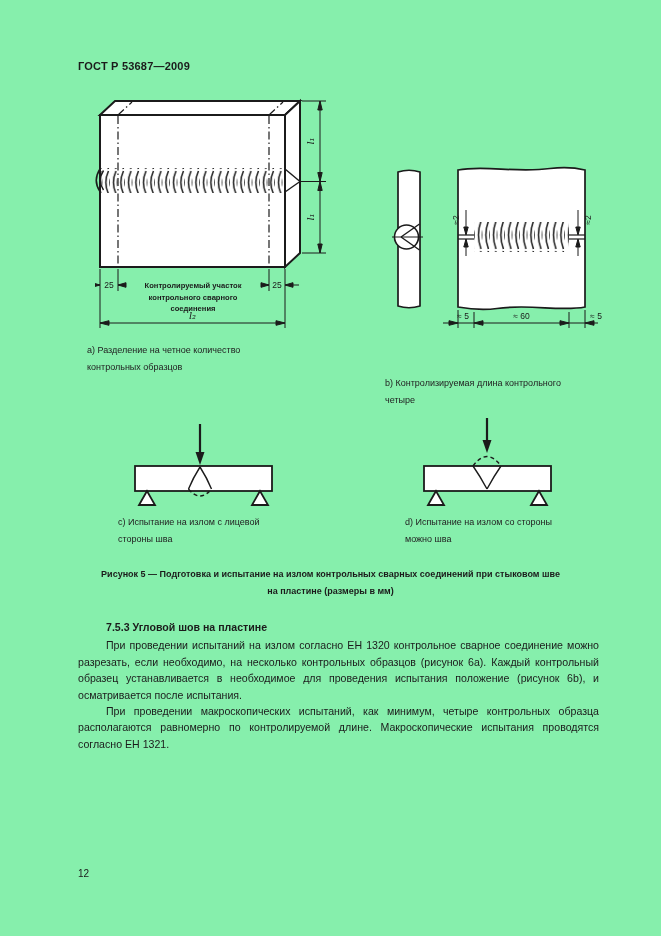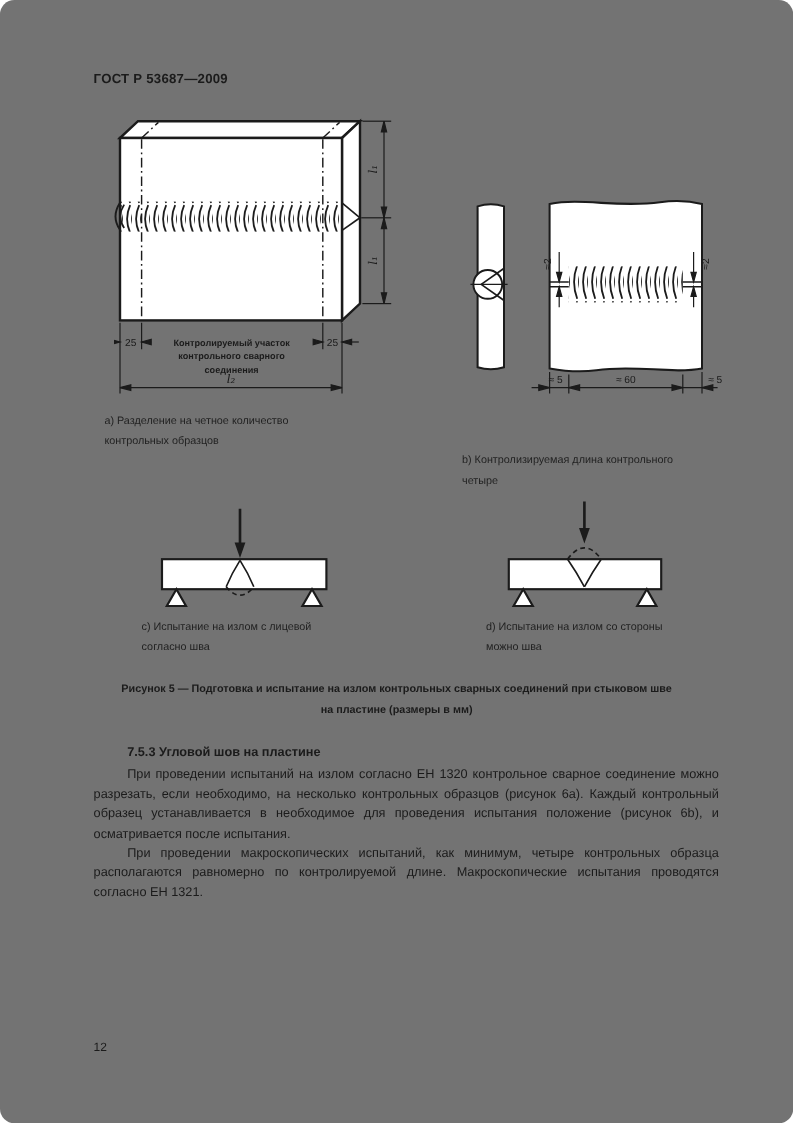--- a/index.html
+++ b/index.html
@@ -1,18 +1,18 @@
 <!DOCTYPE html>
 <html><head>
 <meta charset="utf-8">
 <style>
   html,body{margin:0;padding:0;background:#ffffff;}
   .page{
-    position:relative;width:661px;height:936px;background:#737373;
-    font-family:"Liberation Sans", sans-serif;color:#1b1b1b;overflow:hidden;border-radius:12px;
+    position:relative;width:661px;height:936px;background:#86efac;
+    font-family:"Liberation Sans", sans-serif;color:#1b1b1b;overflow:hidden;
   }
   .abs{position:absolute;}
   .hdr{font-weight:bold;font-size:11px;letter-spacing:.2px;}
   .figcap{text-align:left;font-size:9px;line-height:16.5px;color:#222;}
   .maincap{text-align:center;font-size:9px;font-weight:bold;line-height:17px;color:#1b1b1b;}
   .txt{width:521px;font-size:10.6px;line-height:16.4px;text-align:justify;}
   .txt h4{margin:0 0 2px 0;font-size:10.6px;padding-left:28px;}
   .txt p{margin:0;text-indent:28px;}
   .pgnum{font-size:10px;}
   svg{display:block;}
@@ -180,21 +180,21 @@
       <path d="M68.5,73 Q80,87 91.5,73" stroke-dasharray="4 3"></path>
     </g>
     <g fill="#ffffff" stroke="#1b1b1b" stroke-width="1.8">
       <polygon points="27,75 19,89 35,89"></polygon>
       <polygon points="140,75 132,89 148,89"></polygon>
     </g>
   </svg>
 
   <div class="abs figcap" style="left:118px;top:514px;width:170px;">
     <span>c)  Испытание на излом с лицевой</span><br>
-    <span>согласно шва</span>
+    <span>стороны шва</span>
   </div>
 
   <svg class="abs" style="left:407px;top:416px;" width="165" height="95" viewBox="0 0 165 95">
     <g stroke="#1b1b1b" fill="#1b1b1b">
       <line x1="80" y1="2" x2="80" y2="26" stroke-width="2.2"></line>
       <polygon points="75.5,24 80,37 84.5,24" stroke="none"></polygon>
     </g>
     <path d="M66,50 Q80,31 94,50" fill="none" stroke="#1b1b1b" stroke-width="1.4" stroke-dasharray="4 3"></path>
     <rect x="17" y="50" width="127" height="25" fill="#ffffff" stroke="#1b1b1b" stroke-width="1.8"></rect>
     <g fill="none" stroke="#1b1b1b" stroke-width="1.4">

